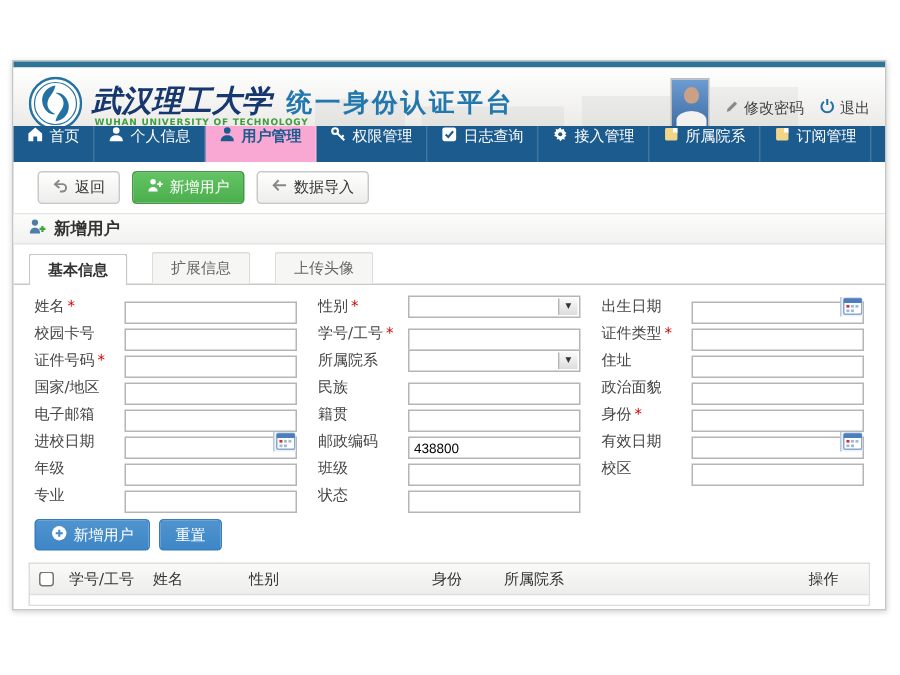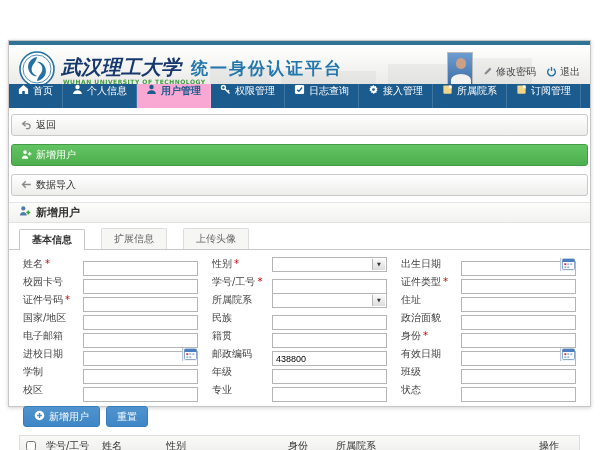--- a/index.html
+++ b/index.html
@@ -24,21 +24,21 @@
   .avatar::before { content:""; position:absolute; left:8px; top:5px; width:10px; height:11px; border-radius:50% 50% 45% 45%; background:#caa186; }
   .avatar::after { content:""; position:absolute; left:3px; bottom:-2px; width:20px; height:12px; border-radius:50% 50% 0 0; background:#f2f2f0; }
   .hlink { display:inline-flex; align-items:center; gap:3px; font-size:10px; color:#444; cursor:pointer; padding-bottom:6px; }
   
   .nav { height:24px; background:#1c5b8d; display:flex; }
   .nav-tab { display:flex; align-items:flex-start; gap:4px; padding:0 9px; font-size:10px; color:#fff;
              border-right:1px solid rgba(255,255,255,.16); cursor:pointer; white-space:nowrap; }
   .nav-tab.active { background:#f9a8d4; color:#1c5b8d; font-weight:bold;font-family:Liberation Mono, monospace; }
   .nav-tab .nicon { display:inline-flex; }
   
-  .toolbar { padding:6px 2px; display:flex; gap:8px; border-bottom:1px solid #e4e4e4;flex-direction:column; }
+  .toolbar { padding:6px 16px; display:flex; gap:8px; border-bottom:1px solid #e4e4e4; }
   .btn { display:inline-flex; align-items:center; gap:4px; height:22px; padding:0 9px; font-size:10px; color:#333;
          background:linear-gradient(#ffffff,#ededeb); border:1px solid #c9c9c9; border-radius:3px; cursor:pointer; }
   .btn-green { background:linear-gradient(#62c462,#4cae4c); border-color:#459a45; color:#fff; }
   .sec-title { height:20px; display:flex; align-items:center; gap:5px; padding:0 10px;
                background:linear-gradient(#fcfcfb,#f2f2f0); border-bottom:1px solid #e2e2e0;
                font-size:11px; font-weight:bold; color:#333; }
   .tabs { display:flex; gap:16px; padding:5px 10px 0; border-bottom:1px solid #c8c8c8; }
   .tab { font-size:10px; padding:3px 12px 2px; background:#f6f6f4; border:1px solid #ddd; border-bottom:none;
          border-radius:2px 2px 0 0; color:#666; cursor:pointer; position:relative; }
   .tab.active { background:#fff; border-color:#c8c8c8; color:#333; font-weight:bold; top:1px; padding-bottom:3px; }
@@ -326,24 +326,20 @@
                 <path d="M0.5 2a1 1 0 0 1 1-1h10a1 1 0 0 1 1 1v2H0.5Z" fill="#4a7ebc"></path>
                 <rect x="2.3" y="5.3" width="2" height="1.8" fill="#cc3333"></rect>
                 <rect x="5.3" y="5.3" width="2" height="1.8" fill="#9db8d9"></rect>
                 <rect x="8.3" y="5.3" width="2" height="1.8" fill="#9db8d9"></rect>
                 <rect x="2.3" y="8.3" width="2" height="1.8" fill="#9db8d9"></rect>
                 <rect x="5.3" y="8.3" width="2" height="1.8" fill="#9db8d9"></rect>
               </svg>
             </span></div>
         </div>
         <div class="field">
-          <span class="f-label">学制</span>
-          <div class="f-ctrl"><input class="f-input" type="text" style=""></div>
-        </div>
-        <div class="field">
           <span class="f-label">年级</span>
           <div class="f-ctrl"><input class="f-input" type="text" style=""></div>
         </div>
         <div class="field">
           <span class="f-label">班级</span>
           <div class="f-ctrl"><input class="f-input" type="text" style=""></div>
         </div>
         <div class="field">
           <span class="f-label">校区</span>
           <div class="f-ctrl"><input class="f-input" type="text" style=""></div>

